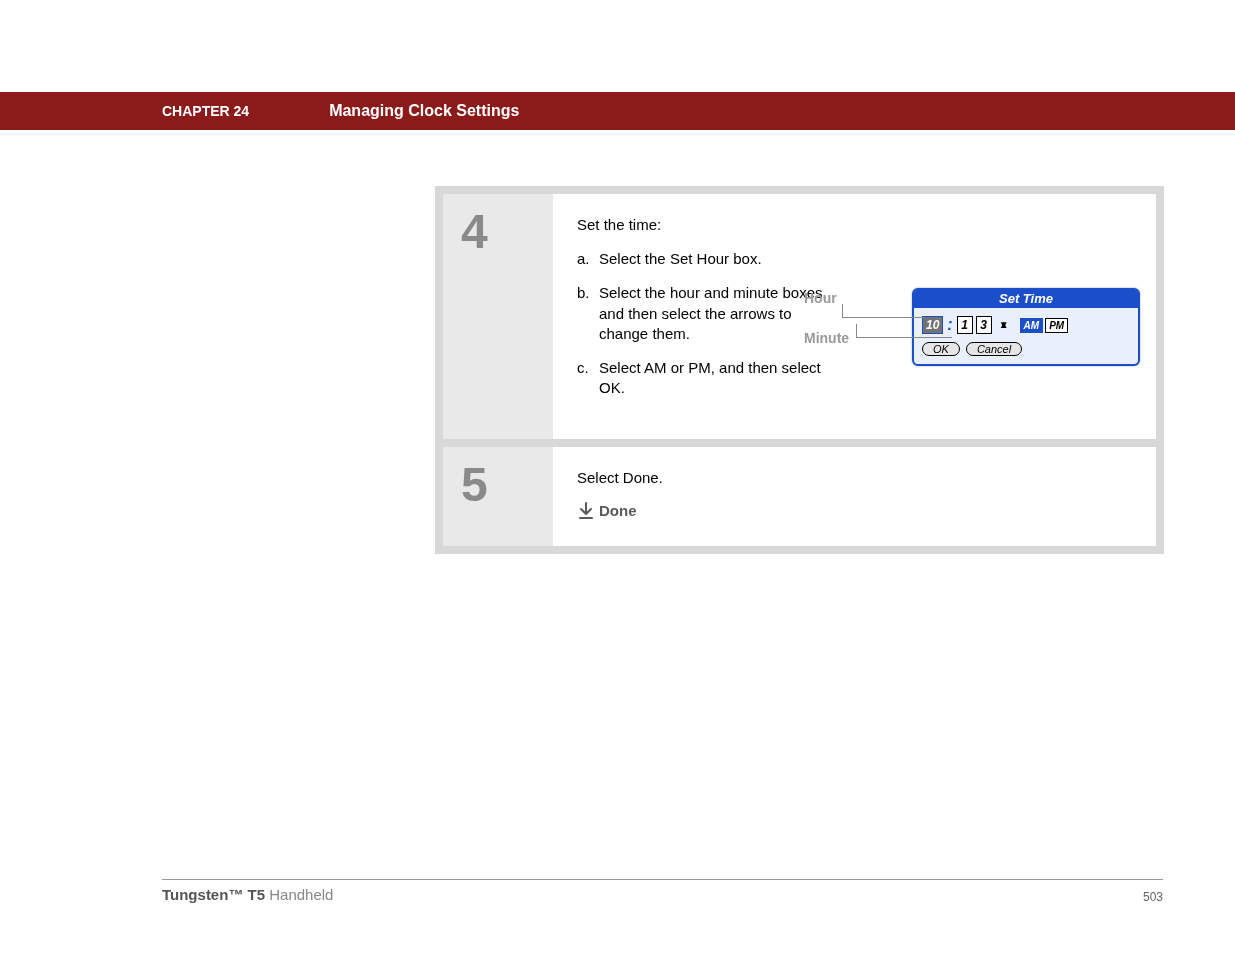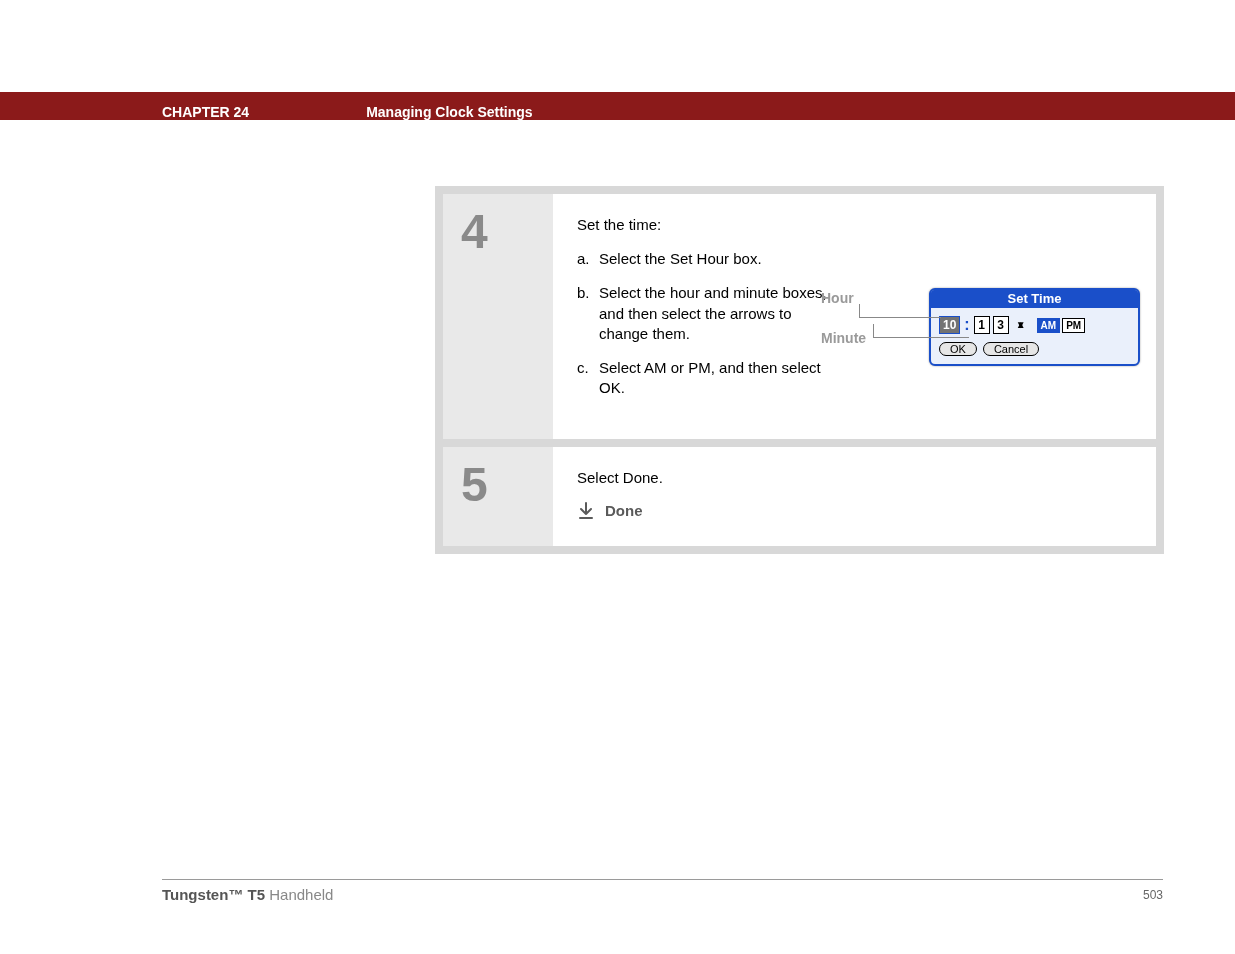--- a/index.html
+++ b/index.html
@@ -15,36 +15,36 @@
   .page {
     position: relative;
     width: 1235px;
     height: 954px;
   }
   .top-bar {
     position: absolute;
     top: 92px;
     left: 0;
     right: 0;
-    height: 28px;
+    height: 38px;
     background: #8b1a1a;
     display: flex;
-    align-items: flex-end;
+    align-items: center;
   }
   .chapter {
     margin-left: 162px;
     font-weight: 700;
     color: #ffffff;
     font-size: 14px;
   }
   .chapter-title {
-    margin-left: 117px;
+    margin-left: 80px;
     font-weight: 700;
     color: #ffffff;
-    font-size: 14px;
+    font-size: 16px;
   }
 
   .content-area {
     position: absolute;
     top: 186px;
     left: 435px;
     width: 729px;
     background: #d8d8d8;
     padding: 8px;
   }
@@ -128,26 +128,27 @@
     position: absolute;
     left: -56px;
     top: 36px;
     width: 96px;
     height: 14px;
     border-left: 1px solid #888;
     border-bottom: 1px solid #888;
   }
 
   .settime-dialog {
-    width: 211px;
+    width: 228px;
     border: 2px solid #1a4fc9;
     border-radius: 6px;
     background: #eaf0fb;
     font-family: Tahoma, Arial, sans-serif;
     box-shadow: 0 0 2px rgba(0,0,0,0.4);
+    font-style: italic;
   }
   .st-title {
     background: #1a4fc9;
     color: #fff;
     text-align: center;
     font-weight: 700;
     font-size: 13px;
     padding: 1px 0 2px 0;
     border-top-left-radius: 3px;
     border-top-right-radius: 3px;
@@ -219,40 +220,40 @@
     border-radius: 10px;
     font-size: 11px;
     padding: 0px 10px;
     background: #e6e6e6;
     cursor: pointer;
   }
 
   .done-row {
     display: flex;
     align-items: center;
-    gap: 10px;
+    gap: 4px;
     margin-top: 14px;
   }
   .done-icon svg { display: block; }
   .done-label {
     font-weight: 700;
     color: #5a5a5a;
     font-size: 15px;
   }
 
   .footer {
     position: absolute;
     bottom: 50px;
     left: 162px;
     right: 72px;
     border-top: 1px solid #9a9a9a;
     padding-top: 6px;
     display: flex;
     justify-content: space-between;
-    align-items: center;
+    align-items: flex-end;
   }
   .footer-left .bold {
     font-weight: 700;
     color: #555;
     font-size: 15px;
   }
   .footer-left .light {
     color: #888;
     font-size: 15px;
   }

